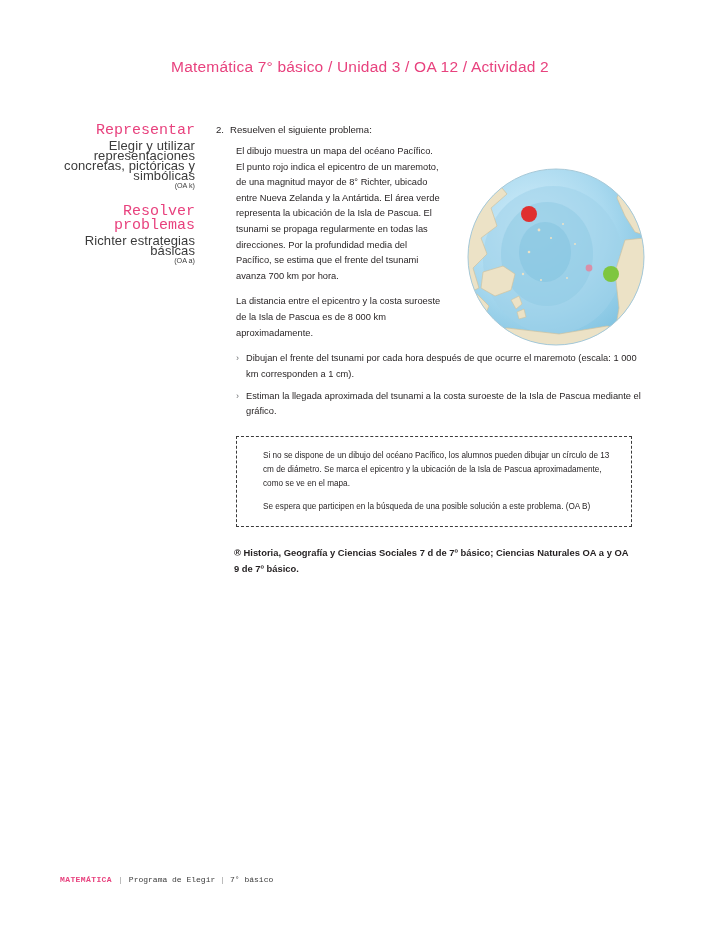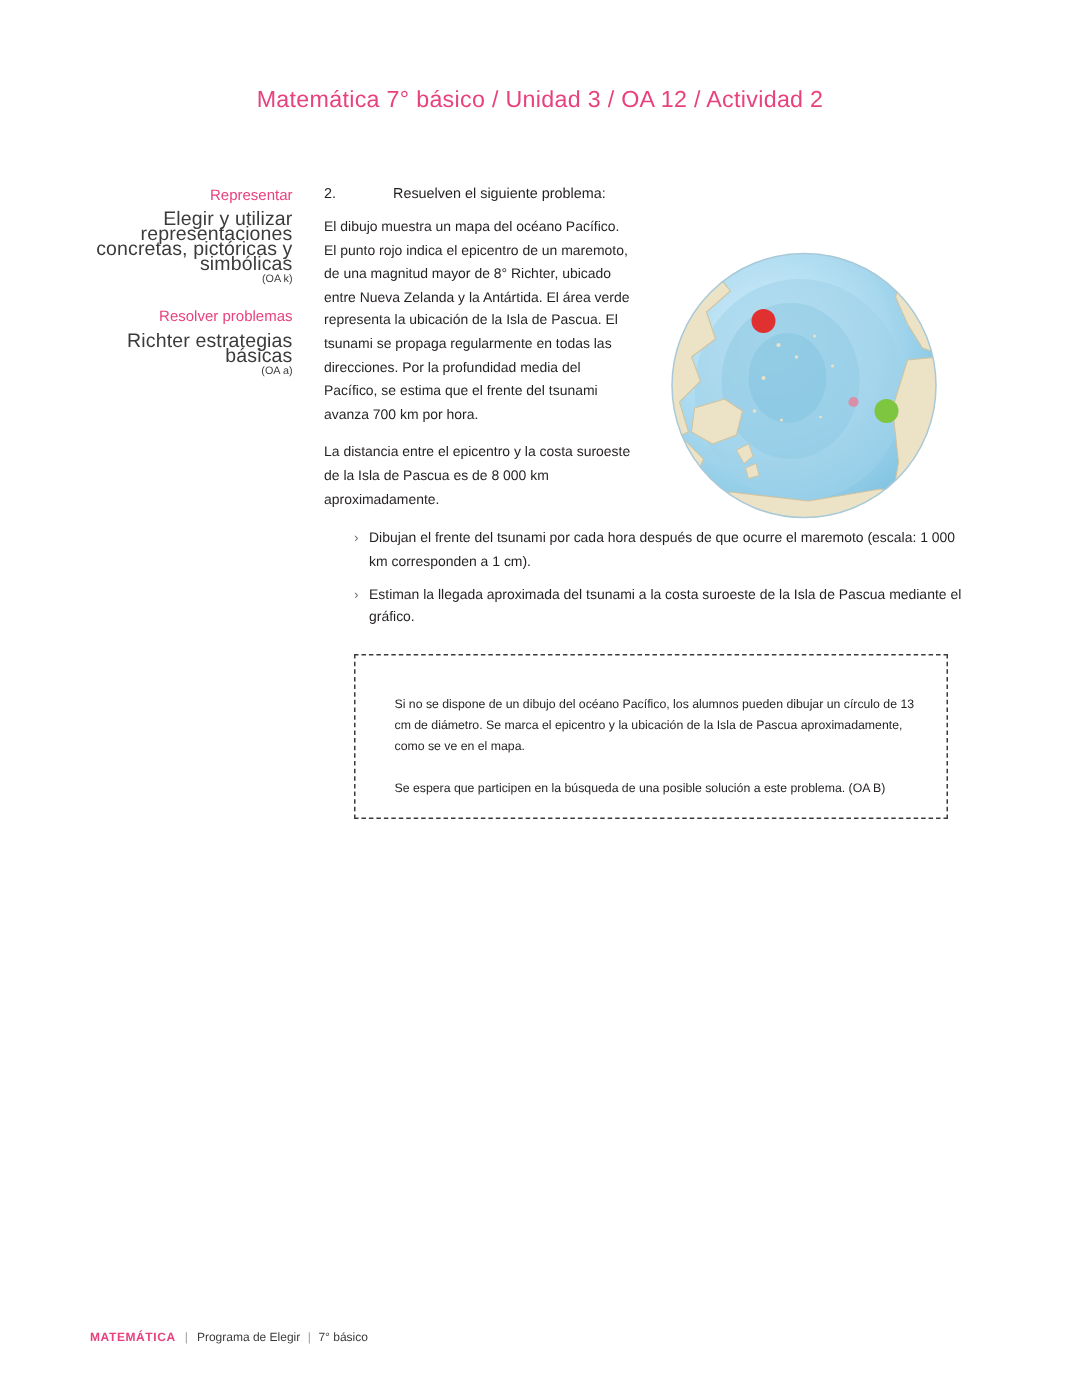--- a/index.html
+++ b/index.html
@@ -41,23 +41,24 @@
     left: 60px;
     top: 124px;
     width: 135px;
     text-align: right;
   }
   .skill-block {
     margin-bottom: 14px;
   }
   .skill-title {
     color: #e8427e;
-    font-size: 10px;
+    font-size: 15px;
     line-height: 14px;
     margin-bottom: 3px;
+    font-family: Liberation Mono, monospace;
   }
   .skill-desc {
     color: #3b3b3b;
     font-size: 13px;
     line-height: 10px;
     letter-spacing: 0.1px;
   }
   .skill-code {
     color: #3b3b3b;
     font-size: 7.2px;
@@ -77,25 +78,25 @@
     font-size: 9.6px;
     color: #231f20;
   }
   .q-num {
     width: 14px;
     flex: 0 0 14px;
     font-size: 9.6px;
   }
   .q-text {
     font-size: 9.6px;
-    margin-left: 32px;
   }
 
   .body-wrap {
     margin-top: 9px;
+    margin-left: 20px;
     width: 405px;
     position: relative;
   }
   .para {
     font-size: 9.3px;
     line-height: 15.6px;
     color: #231f20;
     text-align: left;
     margin: 0 0 10px 0;
   }
@@ -145,43 +146,44 @@
   }
   .note-title {
     color: #e8427e;
     font-size: 9px;
     margin: 0 0 9px 3px;
   }
   .note-para {
     font-size: 8.2px;
     line-height: 14px;
     color: #231f20;
-    margin: 14px 0 9px 12px;
+    margin: 0 0 9px 12px;
   }
   .note-para:last-child { margin-bottom: 0; }
 
   
   .footnote {
     margin-top: 18px;
     margin-left: 18px;
     width: 400px;
     font-size: 9.4px;
     line-height: 16px;
     font-weight: bold;
     color: #231f20;
   }
 
   
   .footer {
     position: absolute;
     left: 60px;
-    bottom: 36px;
+    bottom: 48px;
     display: flex;
     align-items: center;
     font-size: 8px;
+    font-family: Liberation Mono, monospace;
   }
   .footer-brand {
     color: #e8427e;
     font-weight: bold;
     letter-spacing: 0.4px;
   }
   .footer-sep {
     color: #9a9a9a;
     margin: 0 6px;
   }
@@ -286,20 +288,21 @@
         <div class="bullet-mark">›</div>
         <div class="bullet-text">Estiman la llegada aproximada del tsunami a la costa suroeste de la Isla de Pascua mediante el gráfico.</div>
       </div>
     </div>
 
     <div class="note-box">
       <p class="note-para">Si no se dispone de un dibujo del océano Pacífico, los alumnos pueden dibujar un círculo de 13 cm de diámetro. Se marca el epicentro y la ubicación de la Isla de Pascua aproximadamente, como se ve en el mapa.</p>
       <p class="note-para">Se espera que participen en la búsqueda de una posible solución a este problema. (OA B)</p>
     </div>
 
+    <div class="footnote">® Historia, Geografía y Ciencias Sociales 7 d de 7º básico; Ciencias Naturales OA a y OA 9 de 7º básico.</div>
 
   </div>
 
   <div class="footer">
     <span class="footer-brand">MATEMÁTICA</span>
     <span class="footer-sep">|</span>
     <span class="footer-text">Programa de Elegir</span>
     <span class="footer-sep2">|</span>
     <span class="footer-text">7° básico</span>
   </div>

